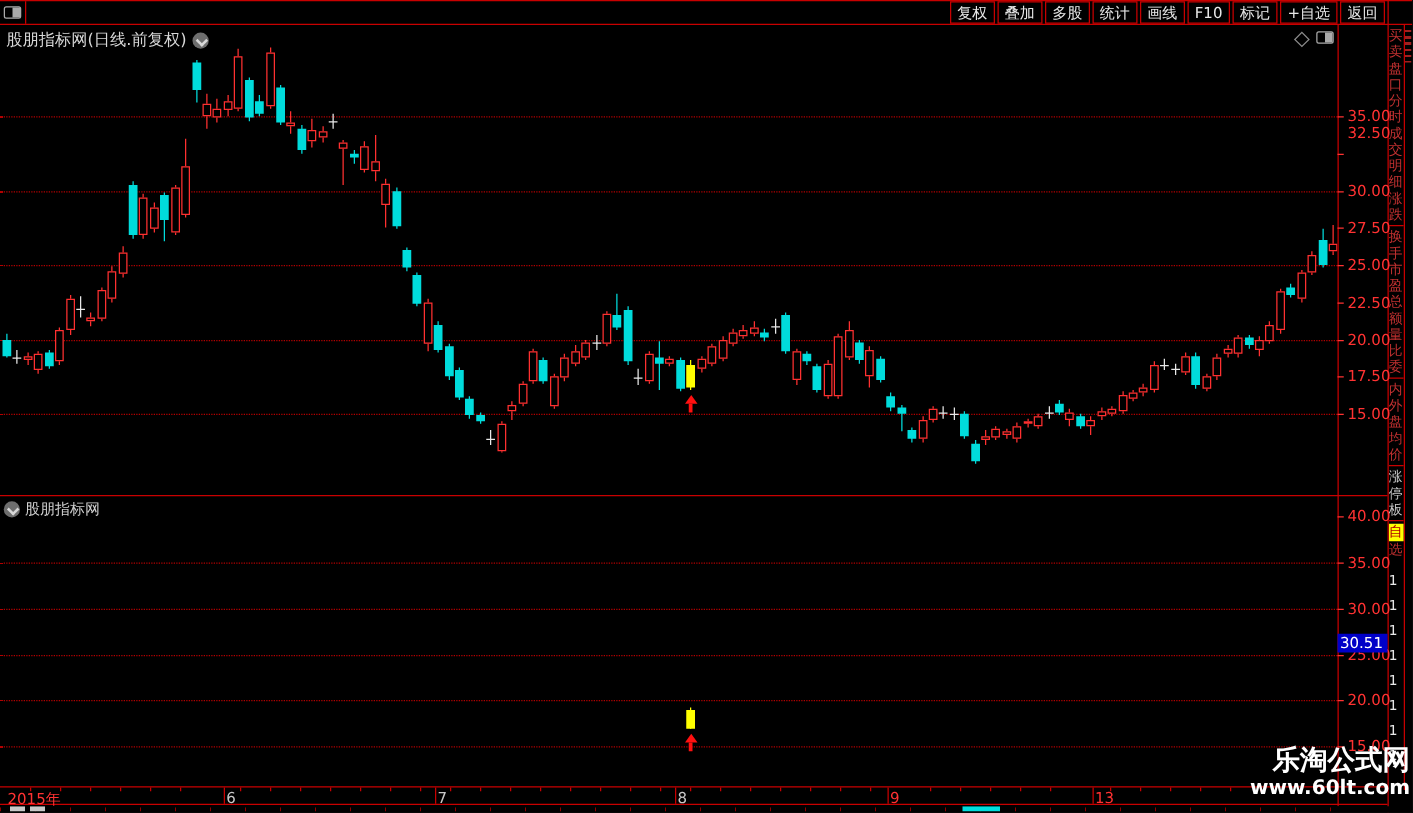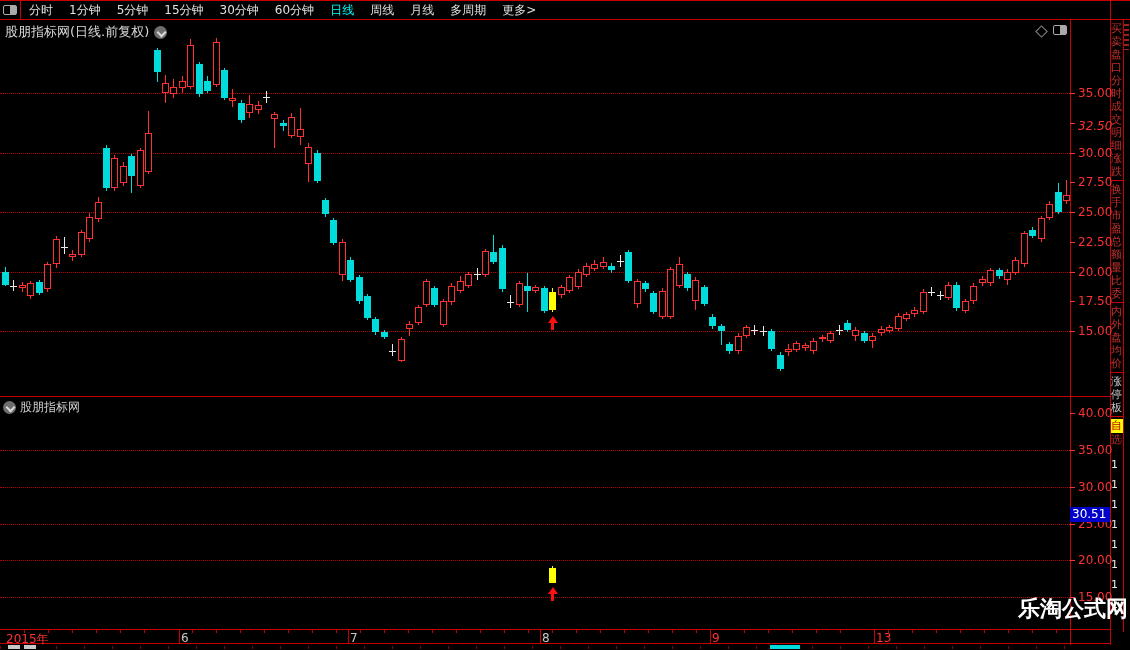--- a/index.html
+++ b/index.html
@@ -74,32 +74,30 @@
 </style>
 </head>
 <body>
 
 <div id="screen">
 
   <div id="toolbar">
     <div id="tl-iconbox">
       <div class="pane-icon"></div>
     </div>
-    <div id="tb-periods" style="display: flex;">
-        <span class="pitem">分时</span>
-        <span class="pitem">1分钟</span>
-        <span class="pitem">5分钟</span>
-        <span class="pitem">15分钟</span>
-        <span class="pitem">30分钟</span>
-        <span class="pitem">60分钟</span>
-        <span class="pitem active">日线</span>
-        <span class="pitem">周线</span>
-        <span class="pitem">月线</span>
-        <span class="pitem">多周期</span>
-        <span class="pitem">更多&gt;</span>
+    <div id="tb-actions">
+        <span class="abtn">复权</span>
+        <span class="abtn">叠加</span>
+        <span class="abtn">多股</span>
+        <span class="abtn">统计</span>
+        <span class="abtn">画线</span>
+        <span class="abtn">F10</span>
+        <span class="abtn">标记</span>
+        <span class="abtn">+自选</span>
+        <span class="abtn">返回</span>
       </div>
   </div>
 
   <div id="main-title-row">
     <span id="main-title">股朋指标网(日线.前复权)</span>
     <span class="circle-chev"></span>
   </div>
   <div class="abs" style="left:1037px;top:27px;z-index:6;">
       <div class="diamond"></div>
     </div>
@@ -390,21 +388,21 @@
   <div class="hline" style="left:0;top:396px;width:1110px;"></div>
   <div class="vline" style="left:1070px;top:20px;height:625px;"></div>
   <div class="vline" style="left:1110px;top:0;height:650px;"></div>
   <div class="vline" style="left:1123px;top:20px;height:612px;"></div>
 
   <div id="axis-col">
     <div id="price-badge">30.51</div>
   <div class="ytick" style="top: 73px;"></div>
       <div class="ylab" style="top: 73px;">35.00</div>
       <div class="ytick" style="top: 102.75px;"></div>
-      <div class="ylab" style="top: 106px; font-style: italic;">32.50</div>
+      <div class="ylab" style="top: 86px;">32.50</div>
       <div class="ytick" style="top: 132.5px;"></div>
       <div class="ylab" style="top: 132.5px;">30.00</div>
       <div class="ytick" style="top: 162.25px;"></div>
       <div class="ylab" style="top: 162.25px;">27.50</div>
       <div class="ytick" style="top: 192px;"></div>
       <div class="ylab" style="top: 192px;">25.00</div>
       <div class="ytick" style="top: 221.75px;"></div>
       <div class="ylab" style="top: 221.75px;">22.50</div>
       <div class="ytick" style="top: 251.5px;"></div>
       <div class="ylab" style="top: 251.5px;">20.00</div>
@@ -530,15 +528,16 @@
 
   <div id="bottom-strip">
     <div id="bottom-ticks"></div>
     <div class="bfrag" style="left:8px;width:12px;background:#c8c8c8;"></div>
     <div class="bfrag" style="left:24px;width:12px;background:#c8c8c8;"></div>
     <div class="bfrag" style="left:770px;width:30px;background:#00dcdc;"></div>
   </div>
 
   <div id="watermark">
     <div id="wm1">乐淘公式网</div>
+    <div id="wm2">www.60lt.com</div>
   </div>
 
 </div>
 
 </body></html>

